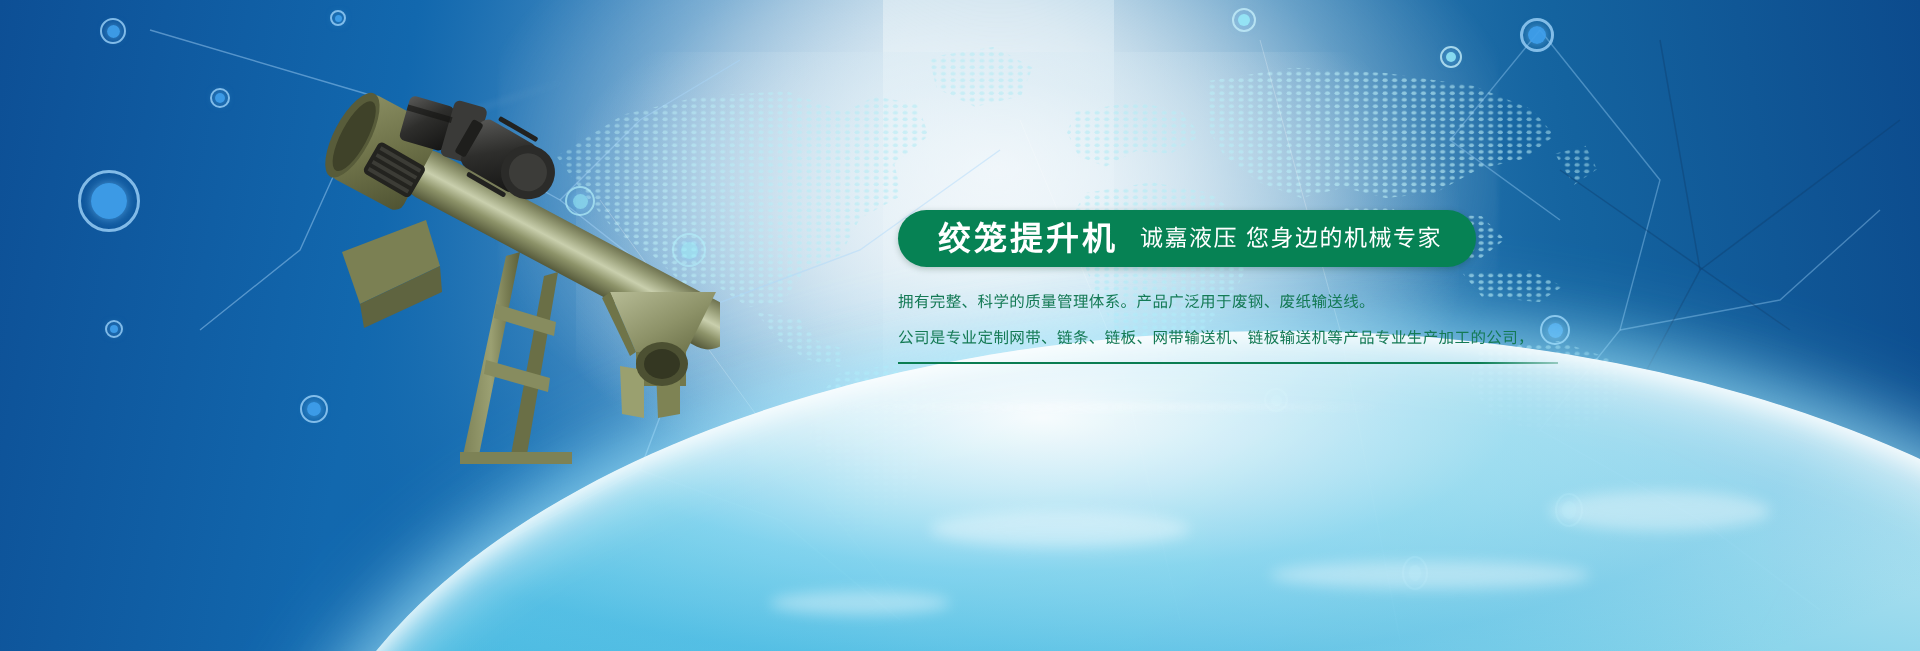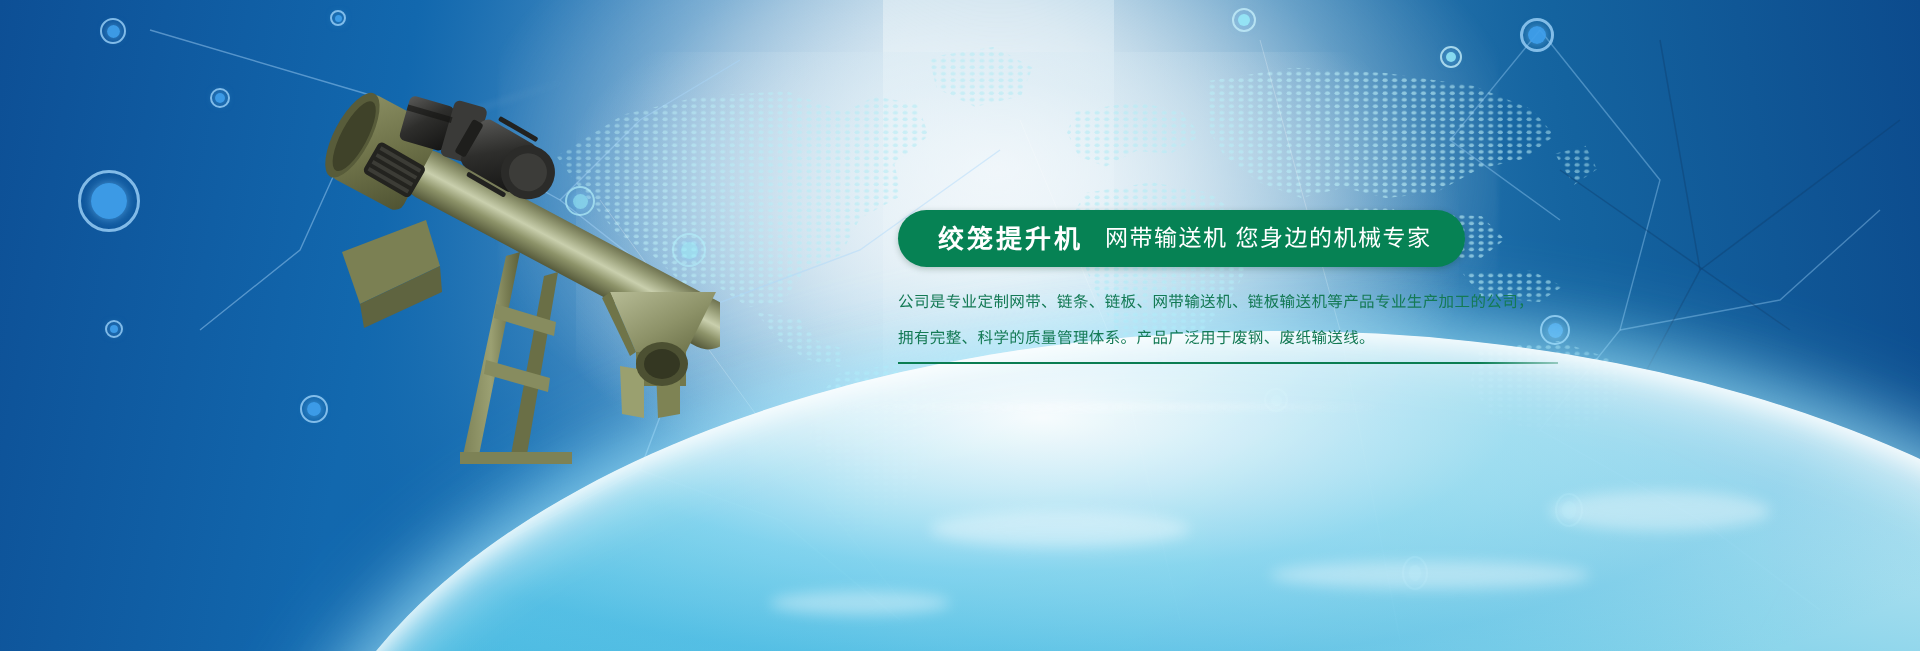--- a/index.html
+++ b/index.html
@@ -92,21 +92,21 @@
 
   .pill{
     display:inline-flex;align-items:center;gap:22px;
     height:57px;padding:0 34px 0 40px;
     background:#068254;
     border-radius:999px;
     white-space:nowrap;
     box-shadow:0 2px 6px rgba(3,55,36,.25);
   }
   .pill-title{
-    color:#ffffff;font-size:26px;font-weight:bold;letter-spacing:3px;
+    color:#ffffff;font-size:33px;font-weight:bold;letter-spacing:3px;
     line-height:1;
   }
   .pill-sub{
     color:#ffffff;font-size:23px;letter-spacing:1.5px;line-height:1;
   }
 
   .tagline{
     margin-top:36px;
     color:#17442c;
     font-size:24px;font-weight:bold;letter-spacing:1px;
@@ -360,25 +360,25 @@
         <ellipse cx="62" cy="72" rx="26" ry="22" fill="#4c5032"></ellipse>
         <ellipse cx="62" cy="72" rx="18" ry="15" fill="#343722"></ellipse>
       </g>
     </svg>
   </div>
 
   <div class="content">
 
     <div class="pill">
       <span class="pill-title">绞笼提升机</span>
-      <span class="pill-sub">网带输送机 您身边的机械专家</span>
+      <span class="pill-sub">诚嘉液压 您身边的机械专家</span>
     </div>
 
 
     <div class="desc">
+      <p>拥有完整、科学的质量管理体系。产品广泛用于废钢、废纸输送线。</p>
       <p>公司是专业定制网带、链条、链板、网带输送机、链板输送机等产品专业生产加工的公司，</p>
-      <p>拥有完整、科学的质量管理体系。产品广泛用于废钢、废纸输送线。</p>
     </div>
 
     <div class="rule"></div>
   </div>
 
 </div>
 
 </body></html>

